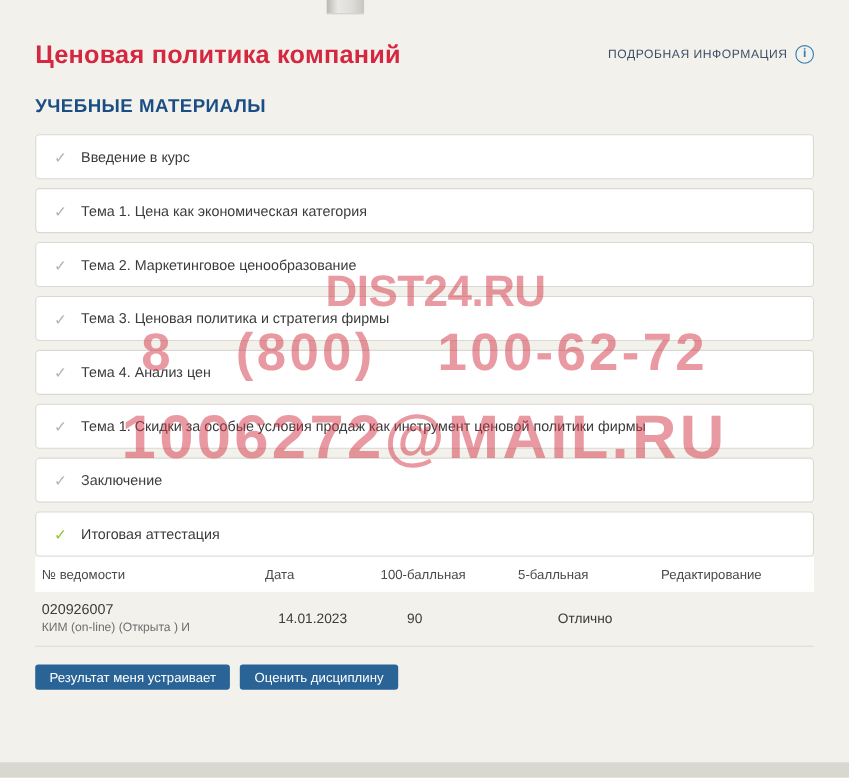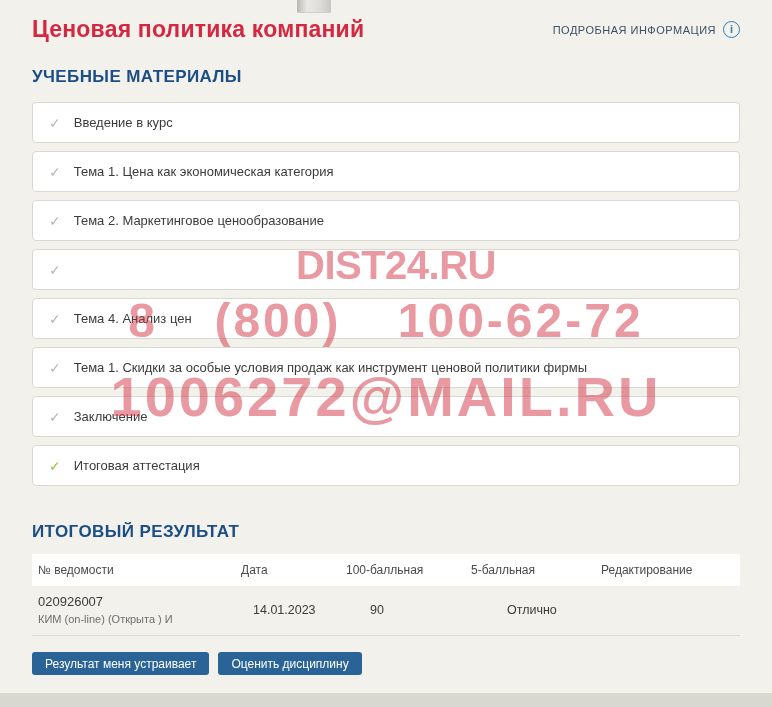--- a/index.html
+++ b/index.html
@@ -4,21 +4,21 @@
 <style>
   * { box-sizing: border-box; }
   html, body { margin: 0; padding: 0; }
   body {
     width: 772px; height: 707px;
     background: #f2f1ec;
     position: relative;
     overflow: hidden;
     font-family: "Liberation Sans", sans-serif;
   }
-  .content { padding: 0 32px; position: relative; }
+  .content { padding: 0 32px; position: relative; margin-top: 20px; }
 
   .top-image-fragment {
     position: absolute; left: 297px; top: 0;
     width: 34px; height: 13px;
     background: linear-gradient(90deg,#b9b8b4,#e9e8e4 30%,#dcdbd7 70%,#c7c6c2);
     border-bottom: 1px solid #cfcec9;
   }
 
   .header-row {
     display: flex; justify-content: space-between; align-items: center;
@@ -143,40 +143,40 @@
     <div class="material-card">
       <span class="check" data-state="gray">✓</span>
       <span class="material-label">Тема 1. Цена как экономическая категория</span>
     </div>
     <div class="material-card">
       <span class="check" data-state="gray">✓</span>
       <span class="material-label">Тема 2. Маркетинговое ценообразование</span>
     </div>
     <div class="material-card">
       <span class="check" data-state="gray">✓</span>
+      <span class="material-label">Тема 3. Ценовая политика и стратегия фирмы</span>
     </div>
     <div class="material-card">
       <span class="check" data-state="gray">✓</span>
       <span class="material-label">Тема 4. Анализ цен</span>
     </div>
     <div class="material-card">
       <span class="check" data-state="gray">✓</span>
       <span class="material-label">Тема 1. Скидки за особые условия продаж как инструмент ценовой политики фирмы</span>
     </div>
     <div class="material-card">
       <span class="check" data-state="gray">✓</span>
       <span class="material-label">Заключение</span>
     </div>
     <div class="material-card">
       <span class="check" data-state="green">✓</span>
       <span class="material-label">Итоговая аттестация</span>
     </div>
   </div>
 
-  <h2 class="section-heading results-heading">ИТОГОВЫЙ РЕЗУЛЬТАТ</h2>
 
   <div class="results-table">
     <div class="thead">
       <div class="th">№ ведомости</div>
       <div class="th">Дата</div>
       <div class="th">100-балльная</div>
       <div class="th">5-балльная</div>
       <div class="th">Редактирование</div>
     </div>
     <div class="trow">

